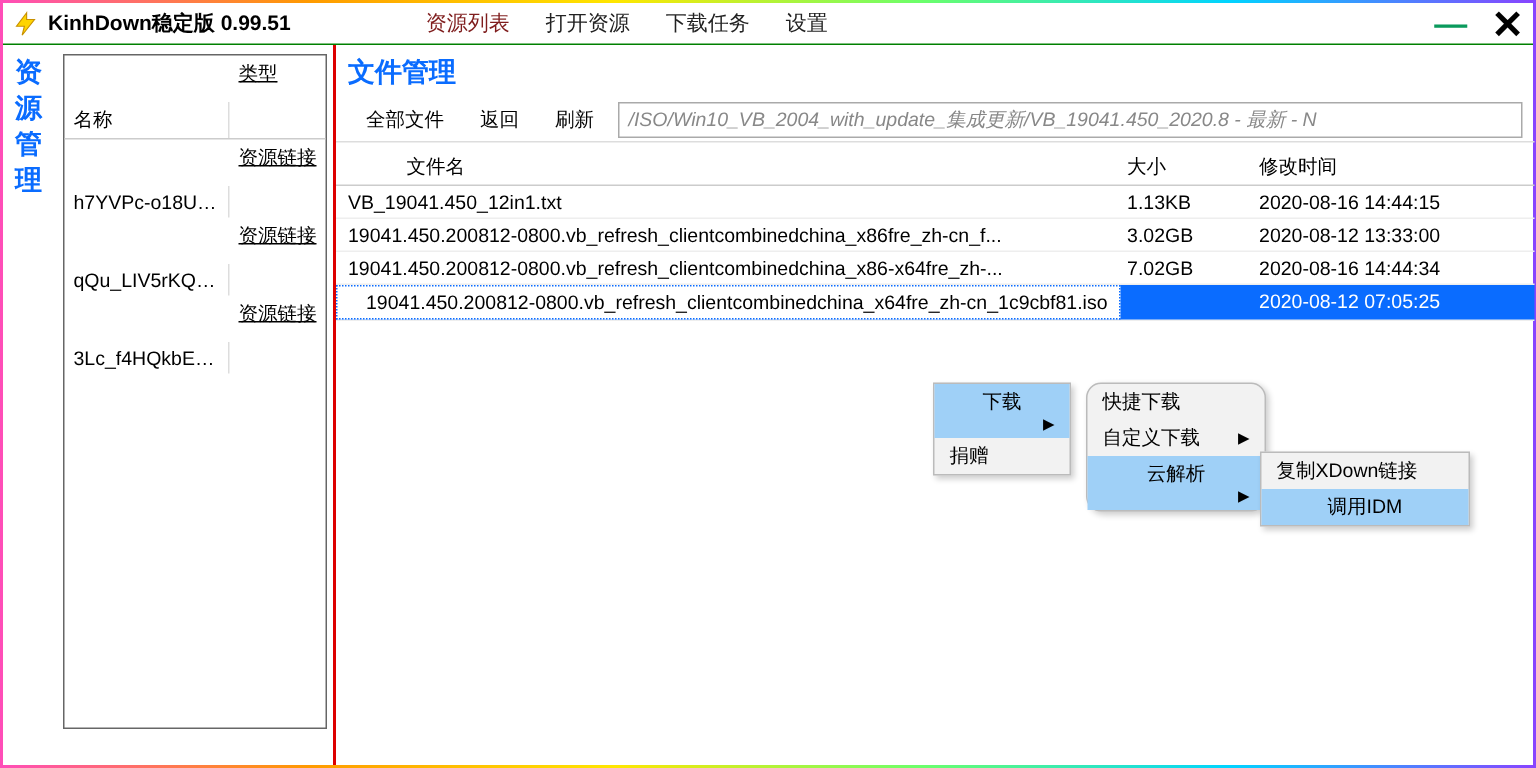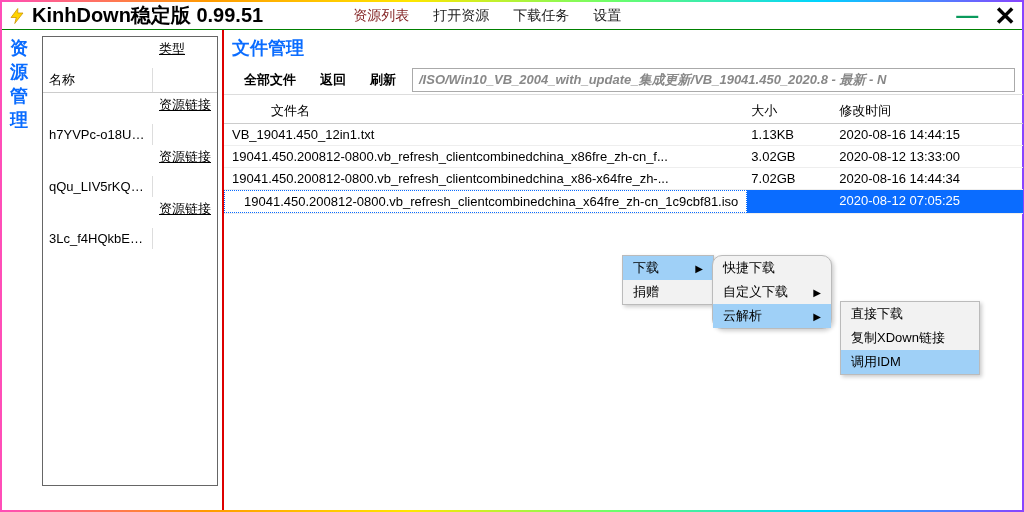--- a/index.html
+++ b/index.html
@@ -2,60 +2,60 @@
 <html><head>
 <meta charset="utf-8">
 <style>
 * { margin: 0; padding: 0; box-sizing: border-box; font-family: "Microsoft YaHei", sans-serif; }
 body { width: 1024px; height: 512px; overflow: hidden; background: #fff; position: relative; }
 
 .window { width: 1024px; height: 512px; border: 2px solid transparent; border-image: linear-gradient(90deg, #ff4db8, #ff9a00, #ffe600, #6bff6b, #00d4ff, #8844ff) 1; position: relative; background: #fff; }
 
 .titlebar { height: 28px; background: #fff; display: flex; align-items: center; padding: 0 6px; border-bottom: 1px solid #008000; }
 .app-icon { width: 18px; height: 18px; margin-right: 6px; }
-.app-title { font-size: 20px; font-weight: bold; }
+.app-title { font-size: 14px; font-weight: bold; }
 .tabs { display: flex; margin-left: 90px; gap: 24px; }
 .tab { font-size: 14px; color: #222; cursor: pointer; }
 .tab.active { color: #7f1d1d; }
 .win-controls { margin-left: auto; display: flex; gap: 16px; align-items: center; }
 .min-btn, .close-btn { font-size: 22px; font-weight: bold; cursor: pointer; line-height: 1; }
 .min-btn { color: #0a9a5c; }
 .close-btn { color: #000; font-size: 26px; }
 
 .body { display: flex; height: calc(100% - 28px); }
 
 .left-pane { width: 222px; border-right: 2px solid #d00; display: flex; flex-direction: row; }
 .left-title { color: #0a6cff; font-size: 18px; font-weight: bold; padding: 6px 8px 0 8px; }
 .left-box { margin: 6px; border: 1px solid #666; flex: 0 0 auto; height: 450px; }
 .left-head, .left-row { display: flex; font-size: 13px; }
 .left-head { border-bottom: 1px solid #ccc; }
 .left-col-name { width: 110px; padding: 3px 6px; border-right: 1px solid #ddd; white-space: nowrap; overflow: hidden; text-overflow: ellipsis; margin-top: 31px; }
 .left-col-type { flex: 1; padding: 3px 6px; white-space: nowrap; overflow: hidden; text-decoration: underline; }
 
 .right-pane { flex: 1; display: flex; flex-direction: column; position: relative; }
 .right-title { color: #0a6cff; font-size: 18px; font-weight: bold; padding: 6px 8px; }
-.toolbar { display: flex; align-items: center; padding: 2px 8px; gap: 0; border-bottom: 1px solid #ddd; font-weight: bold; }
+.toolbar { display: flex; align-items: center; padding: 2px 8px; gap: 0; border-bottom: 1px solid #ddd; }
 .tool-btn { font-size: 13px; padding: 2px 12px; cursor: pointer; }
 .path-input { flex: 1; margin-left: 4px; border: 1px solid #aaa; padding: 2px 6px; font-size: 13px; color: #888; font-style: italic; background: #fff; white-space: nowrap; overflow: hidden; }
 
 .file-head, .file-row { display: flex; font-size: 13px; }
 .file-head { border-bottom: 1px solid #ccc; padding-top: 4px; padding-left: 39px; }
 .col-fn { flex: 1; padding: 3px 8px; white-space: nowrap; overflow: hidden; text-overflow: ellipsis; }
 .col-sz { width: 88px; padding: 3px 4px; }
 .col-mt { width: 188px; padding: 3px 4px; }
 .file-row { border-bottom: 1px solid #eee; cursor: default; }
 .file-row.selected { background: #0a6cff; color: #fff; }
 .file-row.selected .col-fn { background: #fff; color: #000; border: 1px dotted #0a6cff; padding-left: 19px; }
 
 .ctx-menu { position: absolute; background: #f2f2f2; border: 1px solid #bbb; box-shadow: 2px 2px 4px rgba(0,0,0,0.2); font-size: 13px; z-index: 10; }
 .ctx-item { display: flex; align-items: center; padding: 3px 10px; min-width: 90px; cursor: pointer; position: relative; }
-.ctx-item.hl { background: #9fd0f7; }
+.ctx-item.hl { background: #9fd0f7; flex-direction: column; }
 .ctx-arrow { margin-left: auto; font-size: 10px; }
 .sub1 { left: 398px; top: 225px; }
-.sub2 { left: 488px; top: 225px; min-width: 120px; border-radius: 10px; }
+.sub2 { left: 500px; top: 225px; min-width: 120px; border-radius: 10px; }
 .sub3 { left: 616px; top: 271px; min-width: 140px; }
 </style>
 </head>
 <body>
 
 <div class="window">
   <div class="titlebar">
     <svg class="app-icon" viewBox="0 0 24 24">
         <path d="M13 2 L4 14 L11 14 L9 22 L20 8 L13 8 Z" fill="#ffd400" stroke="#c89000" stroke-width="1"></path>
       </svg>
@@ -150,23 +150,20 @@
             <span>自定义下载</span>
             <span class="ctx-arrow">▶</span>
           </div>
           <div class="ctx-item hl">
             <span>云解析</span>
             <span class="ctx-arrow">▶</span>
           </div>
         </div>
       <div class="ctx-menu sub3" id="ctx3">
           <div class="ctx-item">
-            <span>直接下载</span>
-          </div>
-          <div class="ctx-item">
             <span>复制XDown链接</span>
           </div>
           <div class="ctx-item hl">
             <span>调用IDM</span>
           </div>
         </div>
     </div>
   </div>
 </div>
 

